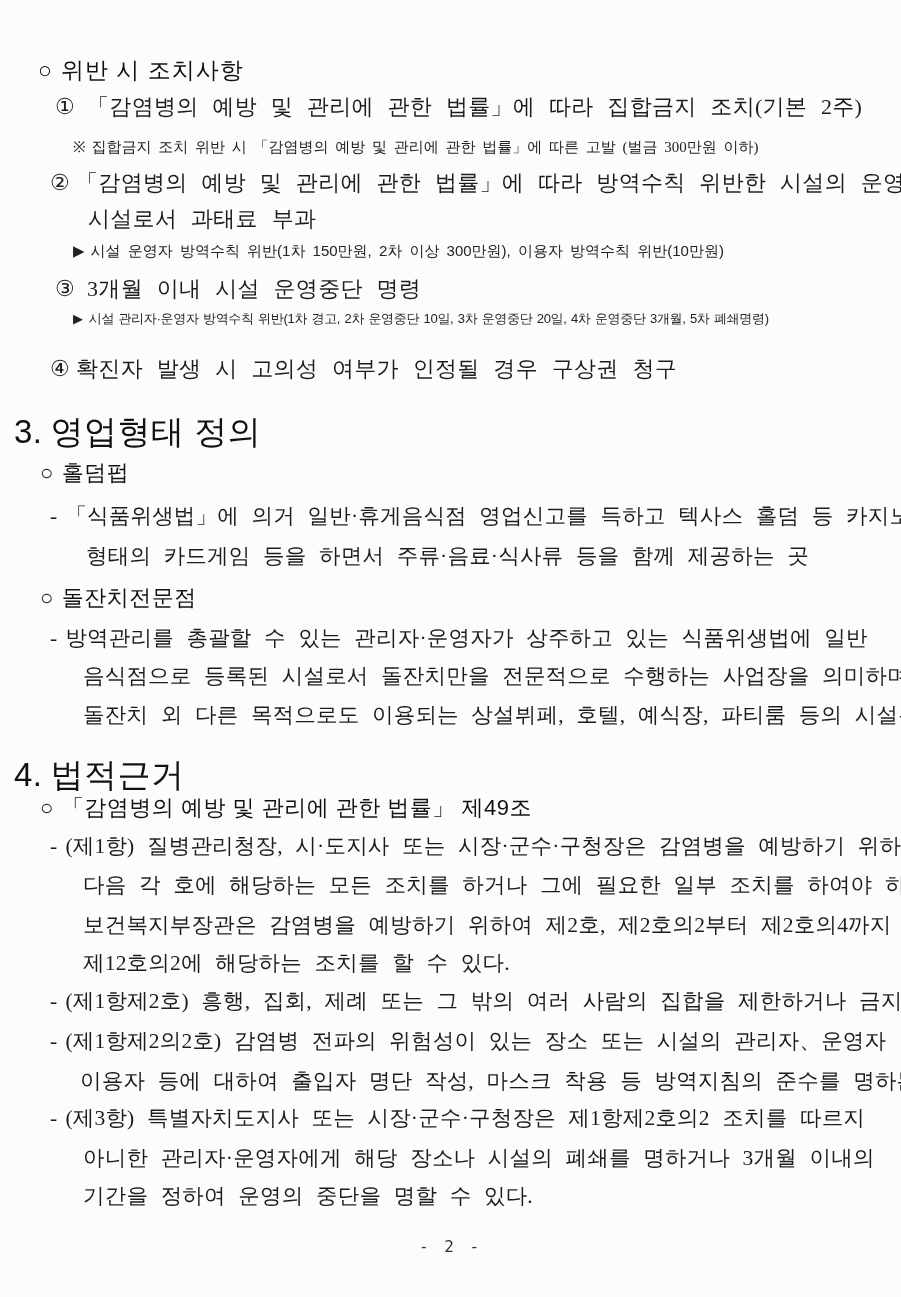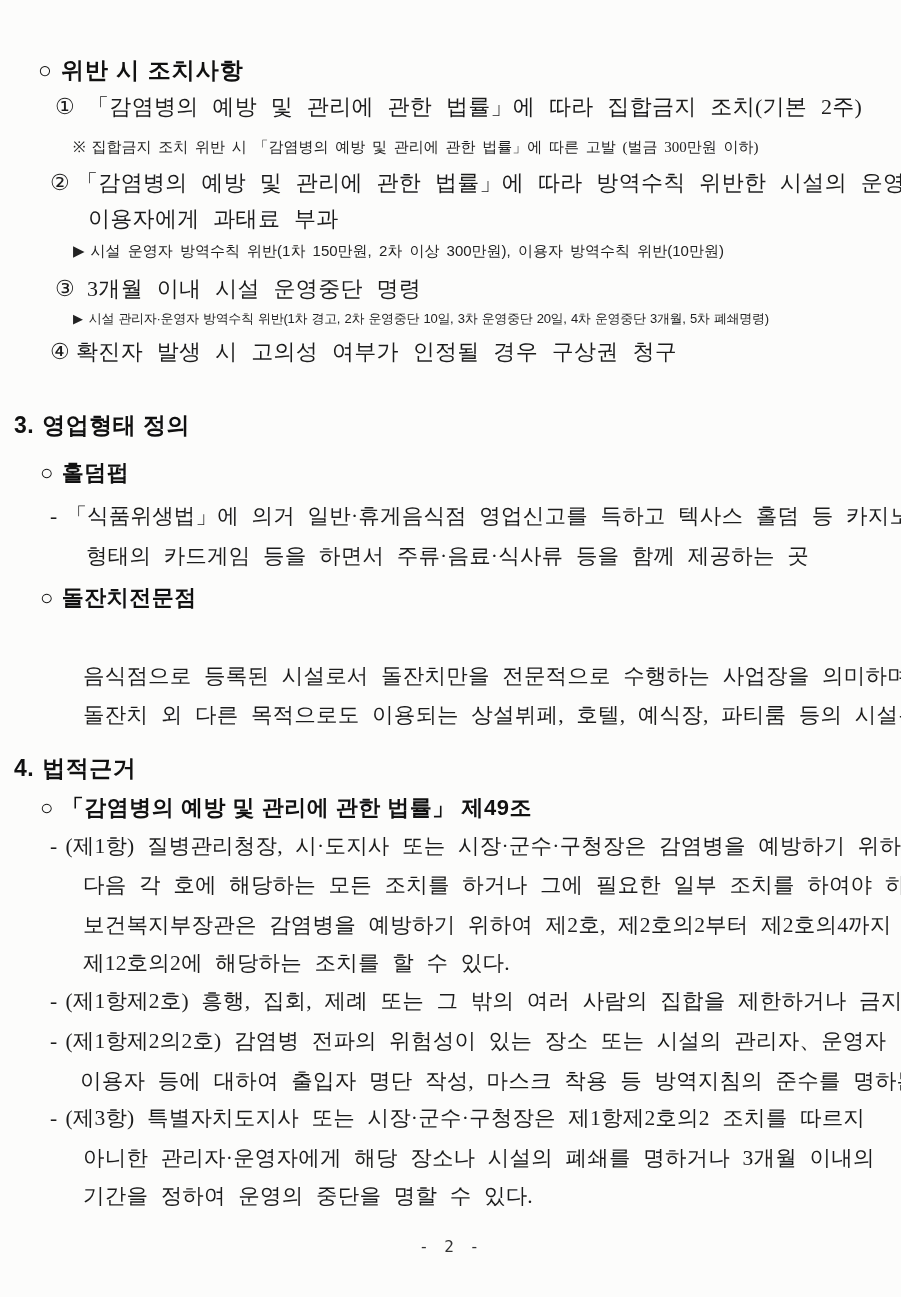--- a/index.html
+++ b/index.html
@@ -15,32 +15,32 @@
     overflow: hidden;
     color: #1c1c1c;
   }
   .line {
     position: absolute;
     white-space: nowrap;
   }
   
   .gothic {
     font-family: "Liberation Sans", sans-serif;
-    font-weight: 700;
+    font-weight: 400;
     color: #111111;
   }
   .serif {
     font-family: "Liberation Serif", "DejaVu Serif", serif;
   }
   .sans {
     font-family: "Liberation Sans", "DejaVu Sans", sans-serif;
     font-weight: 400;
   }
   
-  .sec-head   { font-size: 23px; letter-spacing: 0.5px; }
+  .sec-head   { font-size: 33px; letter-spacing: 0.5px; }
   .sub-head   { font-size: 22px; letter-spacing: 0.5px; }
   .bullet-head{ font-size: 23px; letter-spacing: 1px; }
   .body       { font-size: 22px; word-spacing: 8px; letter-spacing: 0.3px; }
   .body-sm    { font-size: 21.5px; word-spacing: 7px; letter-spacing: 0.2px; }
   .note       { font-size: 15px;  word-spacing: 3px; color: #222222; }
   .note-sm    { font-size: 13px; letter-spacing: -0.3px; word-spacing: 1px; color: #222222; }
   .marker { display: inline-block; }
   .m-wide  { margin-right: 12px; }
   .m-mid   { margin-right: 8px; }
   .m-tight { margin-right: 6px; }
@@ -71,36 +71,36 @@
 
   <div class="line note serif" style="left:73px; top:136px;">
     <span class="marker m-tight">※</span><span>집합금지 조치 위반 시 「감염병의 예방 및 관리에 관한 법률」에 따른 고발 (벌금 300만원 이하)</span>
   </div>
 
   <div class="line body serif" style="left:50px; top:168px;">
     <span class="marker m-tight">②</span><span>「감염병의 예방 및 관리에 관한 법률」에 따라 방역수칙 위반한 시설의 운영자·</span>
   </div>
 
   <div class="line body serif" style="left:88px; top:204px;">
-    <span>이용자에게 과태료 부과</span>
+    <span>시설로서 과태료 부과</span>
   </div>
 
   <div class="line note sans" style="left:73px; top:242px;">
     <span class="marker m-tight">▶</span><span>시설 운영자 방역수칙 위반(1차 150만원, 2차 이상 300만원), 이용자 방역수칙 위반(10만원)</span>
   </div>
 
   <div class="line body serif" style="left:55px; top:274px;">
     <span class="marker m-wide">③</span><span>3개월 이내 시설 운영중단 명령</span>
   </div>
 
   <div class="line note-sm sans" style="left:73px; top:310px;">
     <span class="marker m-tight">▶</span><span>시설 관리자·운영자 방역수칙 위반(1차 경고, 2차 운영중단 10일, 3차 운영중단 20일, 4차 운영중단 3개월, 5차 폐쇄명령)</span>
   </div>
 
-  <div class="line body serif" style="left:50px; top:337px;">
+  <div class="line body serif" style="left:50px; top:354px;">
     <span class="marker m-tight">④</span><span>확진자 발생 시 고의성 여부가 인정될 경우 구상권 청구</span>
   </div>
 
   <div class="line sec-head gothic" style="left:14px; top:410px;">
     <span class="marker m-mid">3.</span><span>영업형태 정의</span>
   </div>
 
   <div class="line sub-head gothic" style="left:40px; top:458px;">
     <span class="marker m-mid">○</span><span>홀덤펍</span>
   </div>
@@ -110,20 +110,23 @@
   </div>
 
   <div class="line body-sm serif" style="left:86px; top:541px;">
     <span>형태의 카드게임 등을 하면서 주류·음료·식사류 등을 함께 제공하는 곳</span>
   </div>
 
   <div class="line sub-head gothic" style="left:40px; top:583px;">
     <span class="marker m-mid">○</span><span>돌잔치전문점</span>
   </div>
 
+  <div class="line body-sm serif" style="left:50px; top:623px;">
+    <span class="marker m-mid">-</span><span>방역관리를 총괄할 수 있는 관리자·운영자가 상주하고 있는 식품위생법에  일반</span>
+  </div>
 
   <div class="line body-sm serif" style="left:83px; top:661px;">
     <span>음식점으로 등록된 시설로서 돌잔치만을 전문적으로 수행하는 사업장을 의미하며,</span>
   </div>
 
   <div class="line body-sm serif" style="left:83px; top:700px;">
     <span>돌잔치 외 다른 목적으로도 이용되는 상설뷔페, 호텔, 예식장, 파티룸 등의 시설은 제외</span>
   </div>
 
   <div class="line sec-head gothic" style="left:14px; top:753px;">

